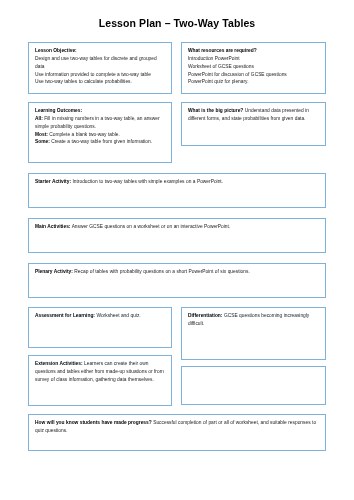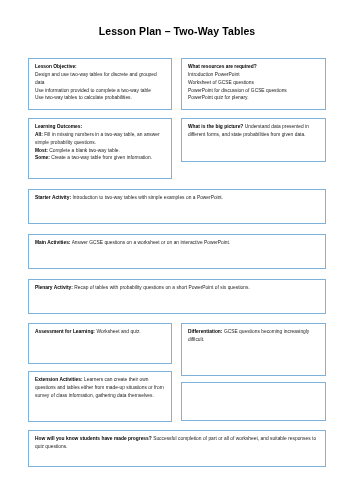--- a/index.html
+++ b/index.html
@@ -19,21 +19,21 @@
     height: 500px;
     position: relative;
     box-sizing: border-box;
     padding: 0 28px;
   }
   .doc-title {
     text-align: center;
     font-size: 10.5px;
     font-weight: bold;
     letter-spacing: 0.1px;
-    margin: 12px;
+    margin: 4px;
     padding-top: 13px;
     padding-bottom: 0;
     color: #000000;
   }
   .box {
     border: 1px solid #7fb2da;
     box-sizing: border-box;
     padding: 4px 5px 4px 6px;
     background: #ffffff;
     overflow: hidden;

